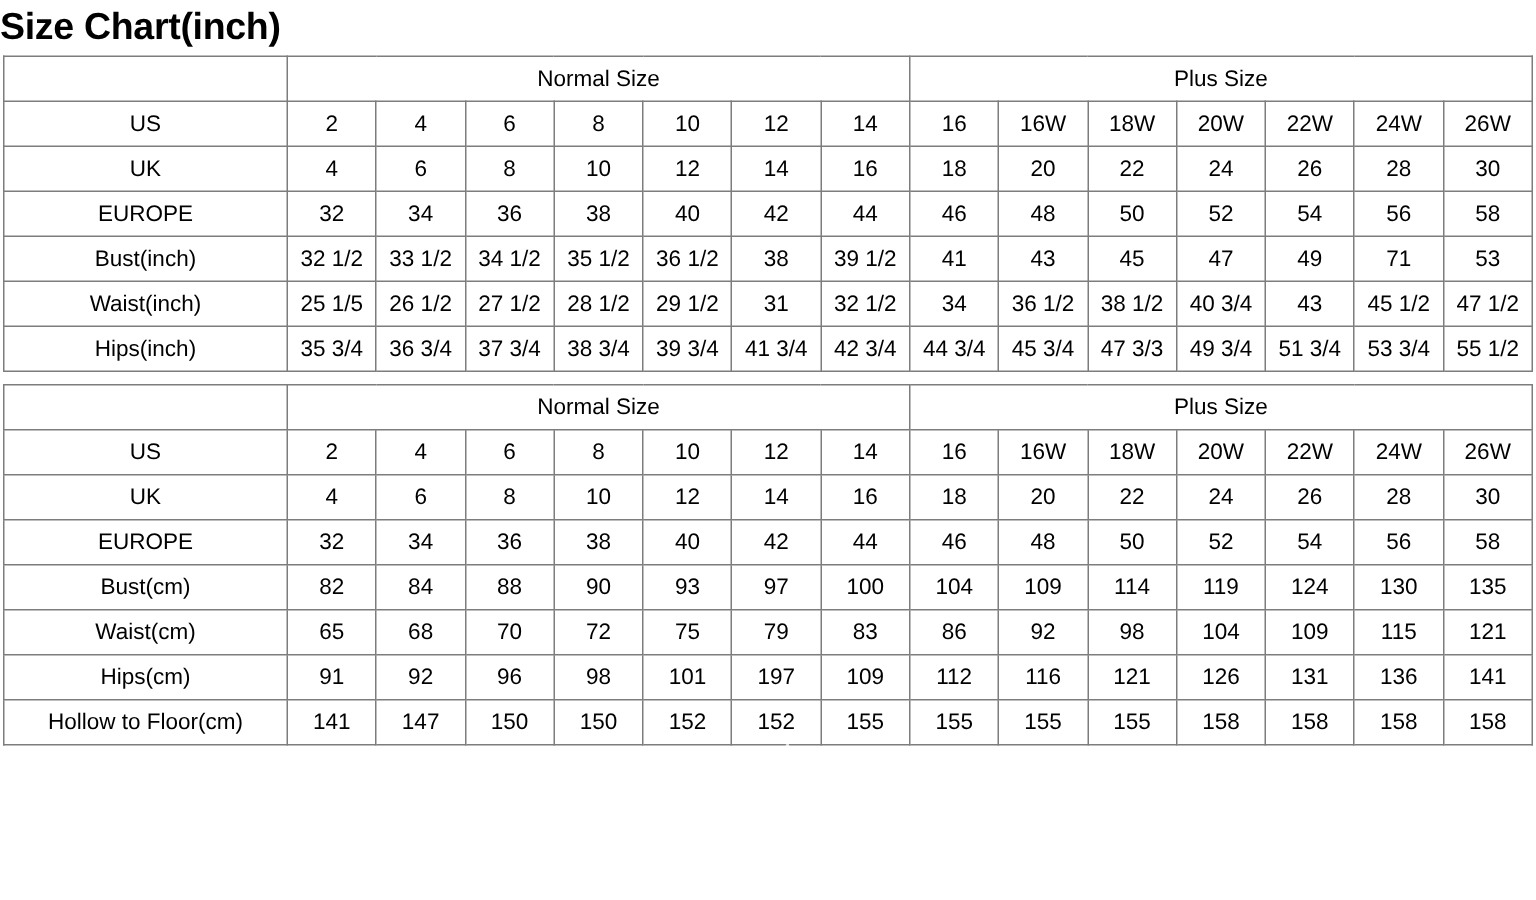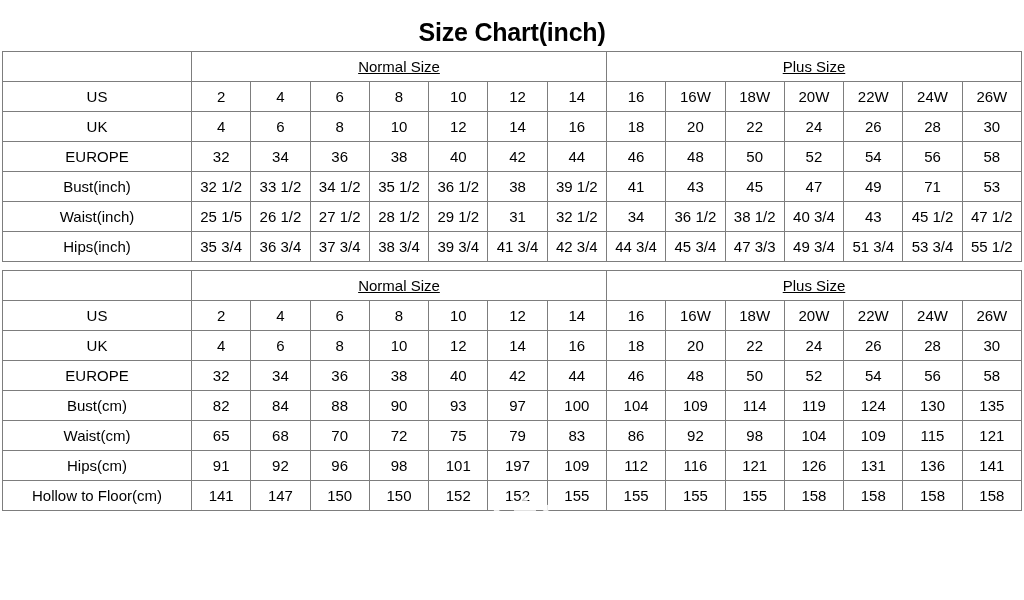--- a/index.html
+++ b/index.html
@@ -13,25 +13,24 @@
     font-family: "Liberation Sans", sans-serif;
     color: #000000;
     overflow: hidden;
     position: relative;
   }
   .chart-block {
     width: 1024px;
     position: relative;
   }
   .chart-title {
-    text-align: center;
     font-size: 25px;
     font-weight: bold;
     letter-spacing: -0.2px;
-    padding: 18px 0 4px 0;
+    padding: 4px 0 4px 0;
     font-family: "Liberation Sans", sans-serif;
   }
   table.size-table {
     border-collapse: collapse;
     width: 1020px;
     margin: 0 2px;
     table-layout: fixed;
   }
   table.size-table td {
     border: 1px solid #7d7d7d;
@@ -44,21 +43,20 @@
   }
   td.rowhead {
     width: 188px;
     font-size: 15.5px;
     background: #ffffff;
   }
   td.groupcell {
     font-size: 20px;
     height: 34px;
     background: #ffffff;
-    text-decoration: underline;
   }
   td.shade {
     background: #e0e0e0;
   }
   td.blank-corner {
     background: #ffffff;
     border-left: 1px solid #7d7d7d;
   }
   .spacer {
     height: 8px;

